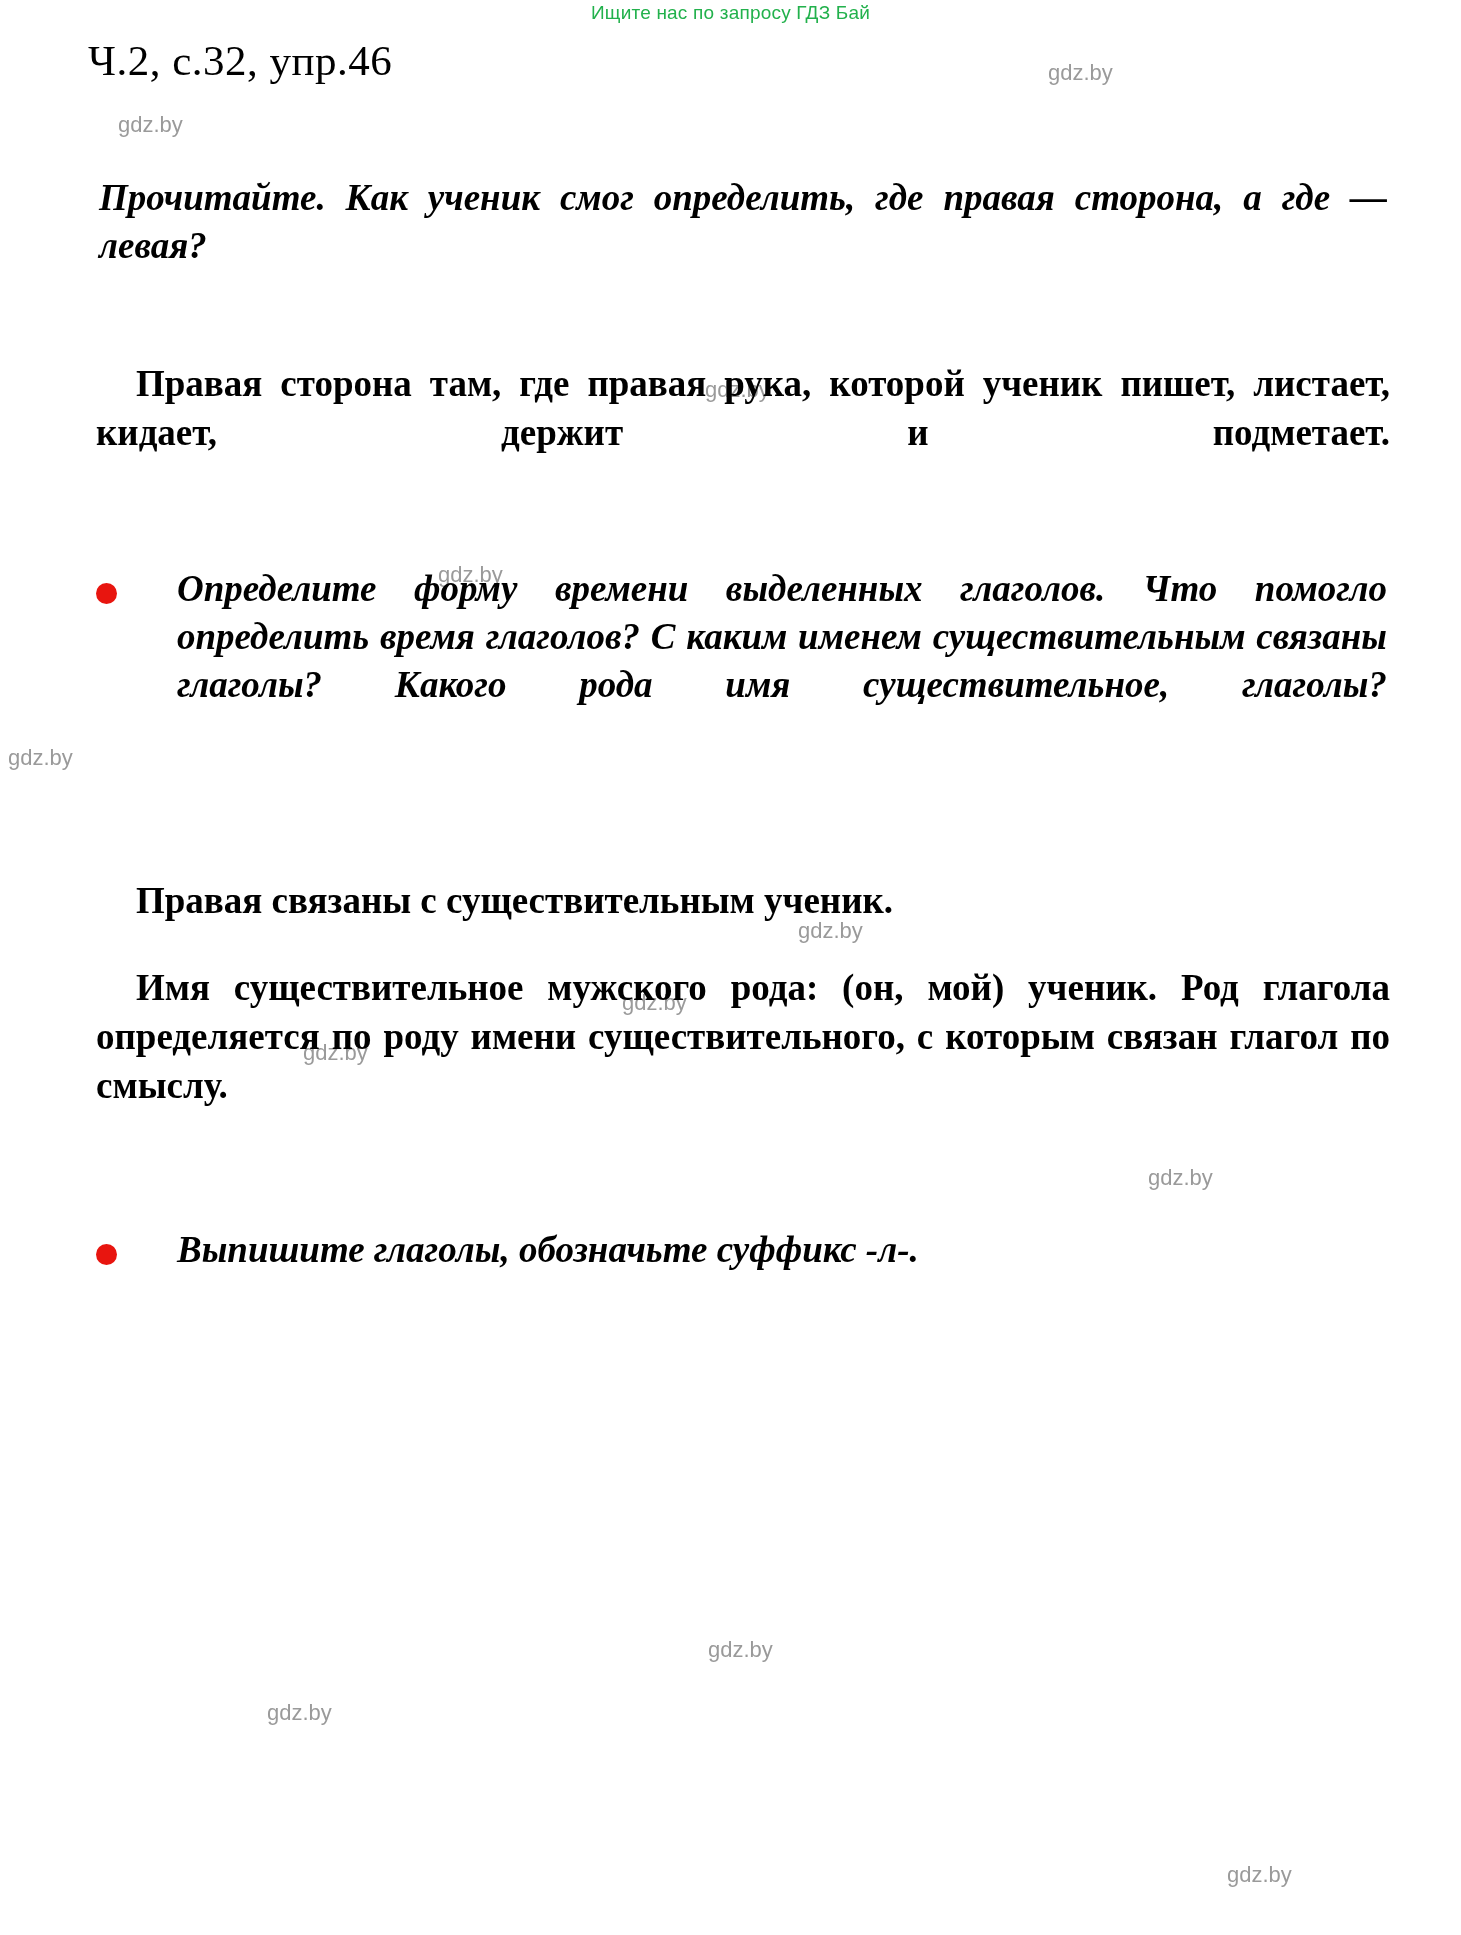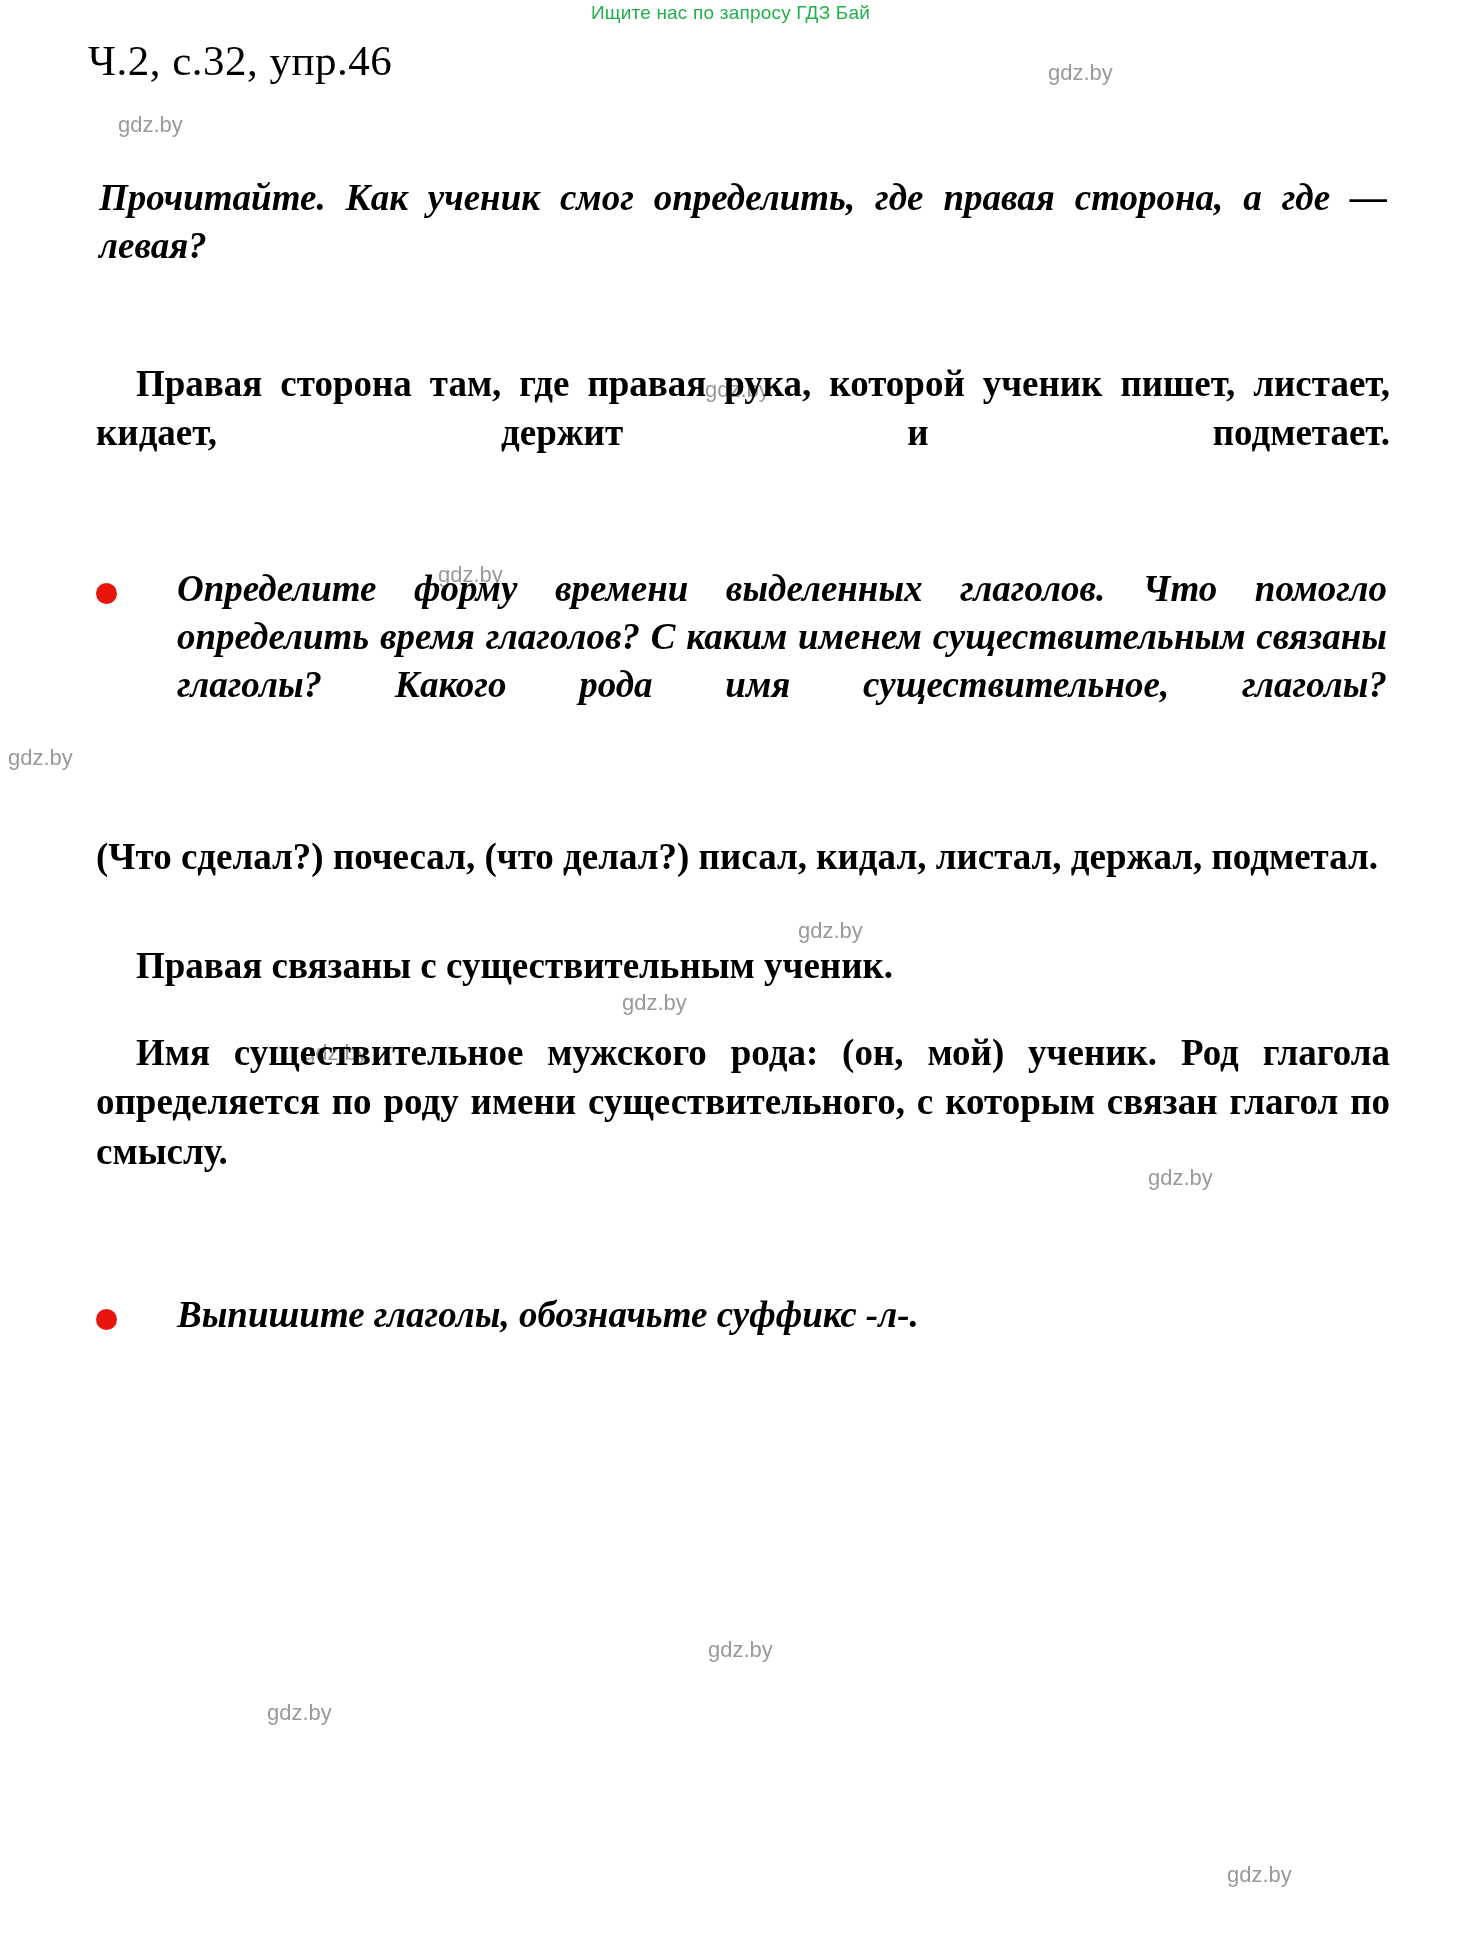--- a/index.html
+++ b/index.html
@@ -132,21 +132,20 @@
 
     <div style="height:88px;"></div>
 
     <div class="bullet-block">
       <span class="bullet-dot"></span>
       <p class="task-bold stretch">Определите форму времени выделенных глаголов. Что помогло определить время глаголов? С каким именем существительным связаны глаголы? Какого рода имя существительное, глаголы?</p>
     </div>
 
     <div style="height:104px;"></div>
 
-    <p class="para justify-last-left">(Что сделал?) почесал, (что делал?) писал, кидал, листал, держал, подметал.</p>
 
     <div style="height:22px;"></div>
 
 
     <div style="height:22px;"></div>
 
     <p class="para indent justify-last-left">Правая связаны с существительным ученик.</p>
 
     <div style="height:22px;"></div>
 

